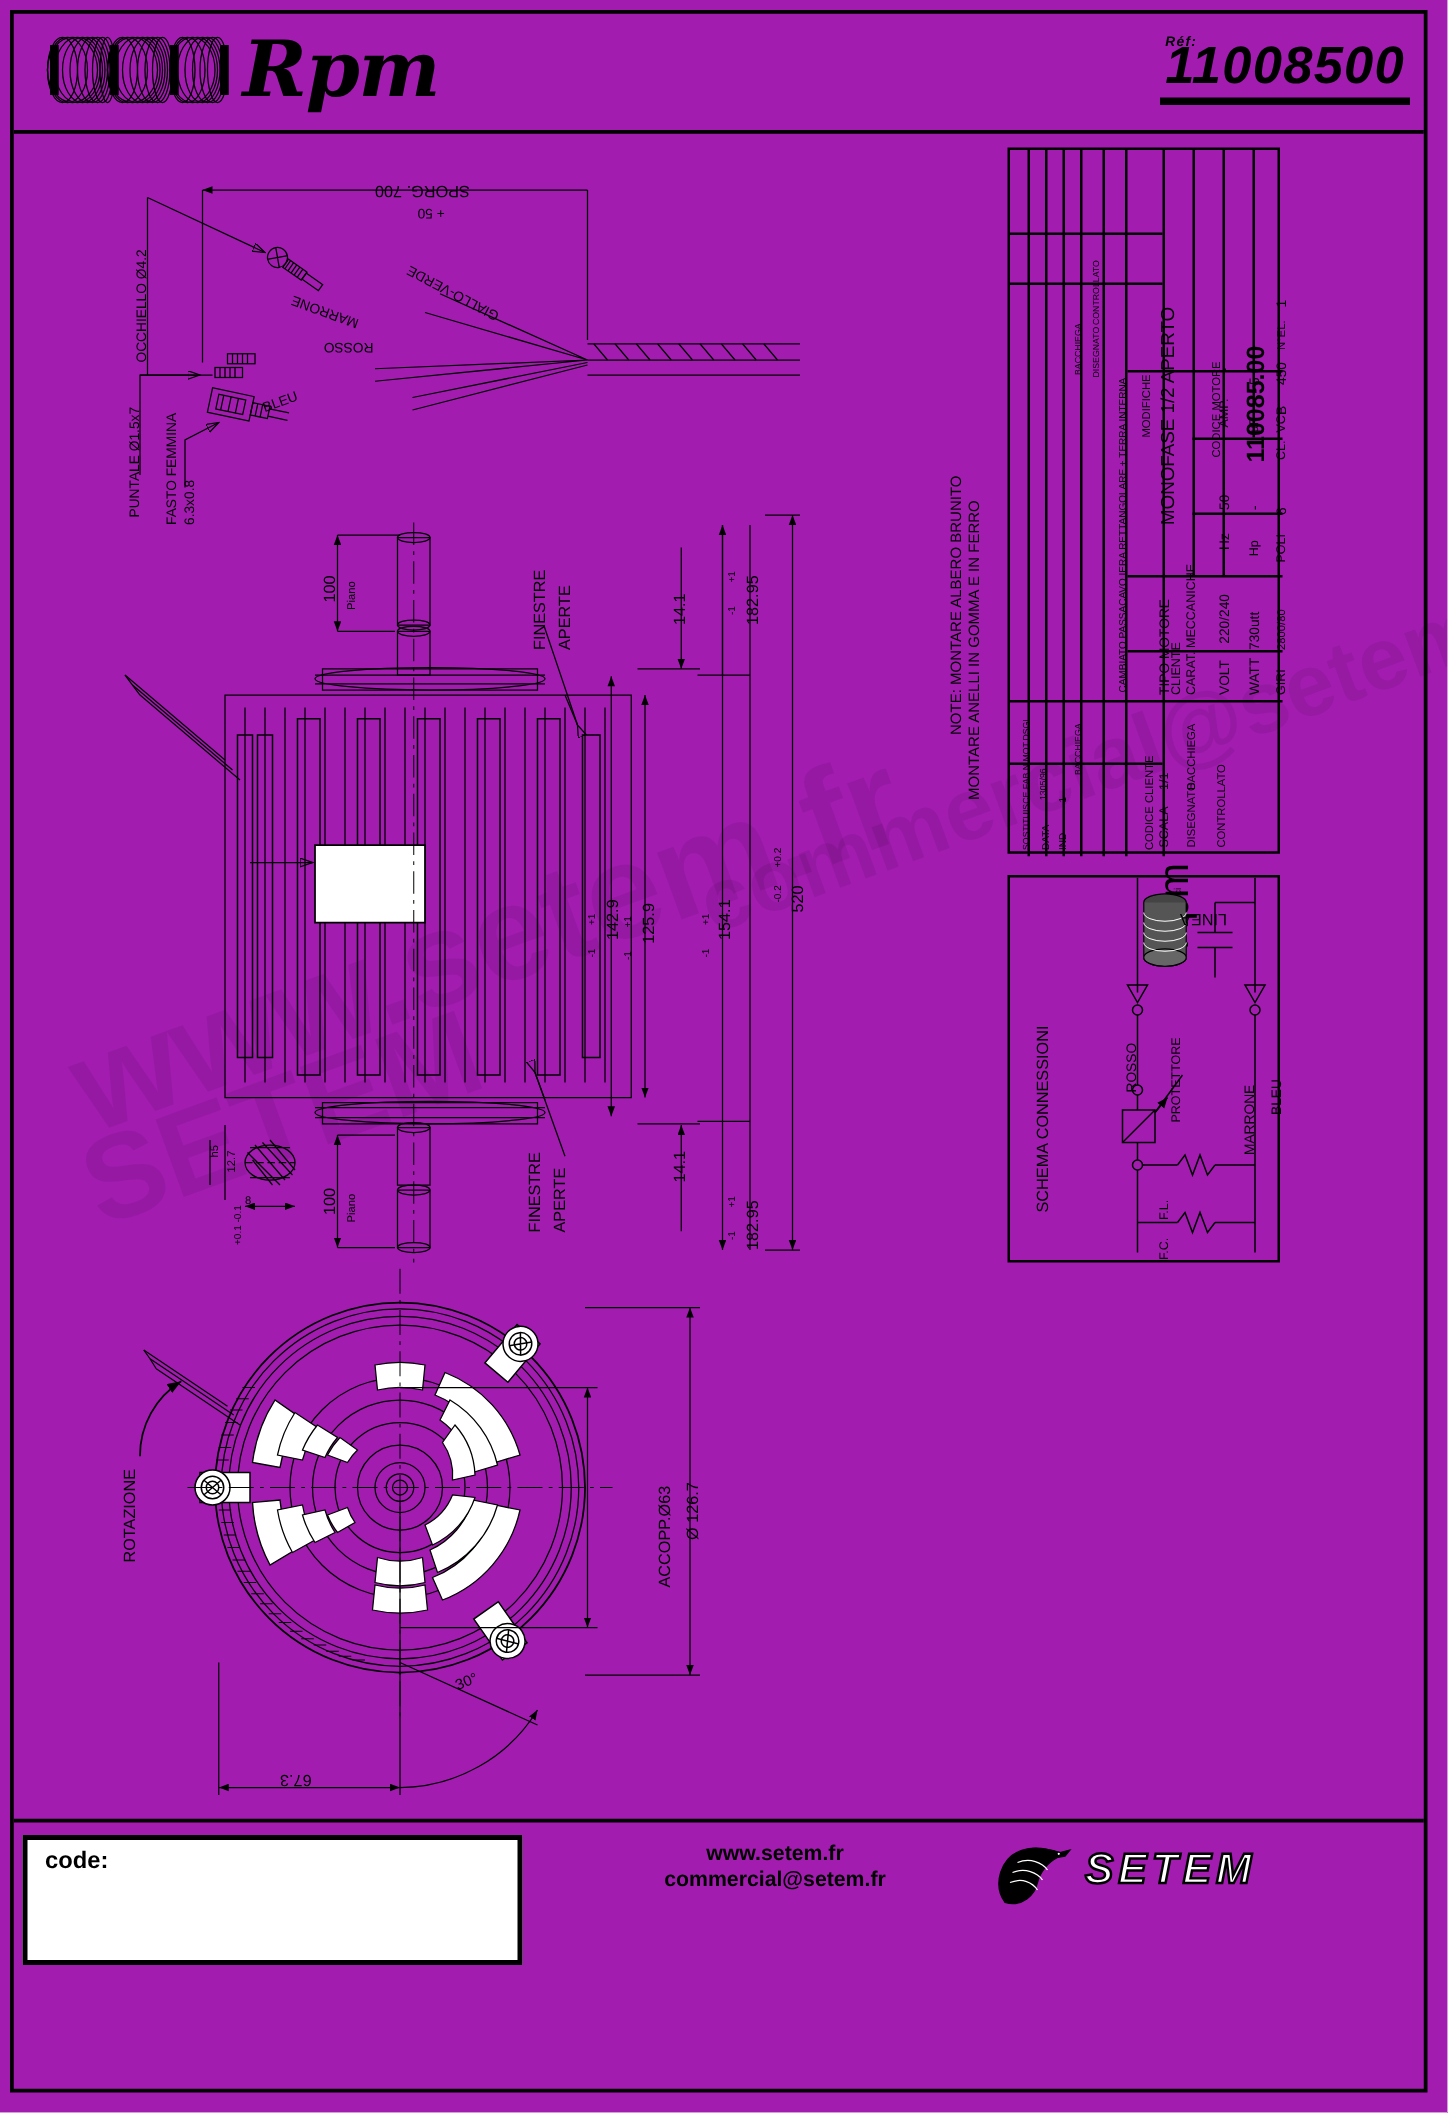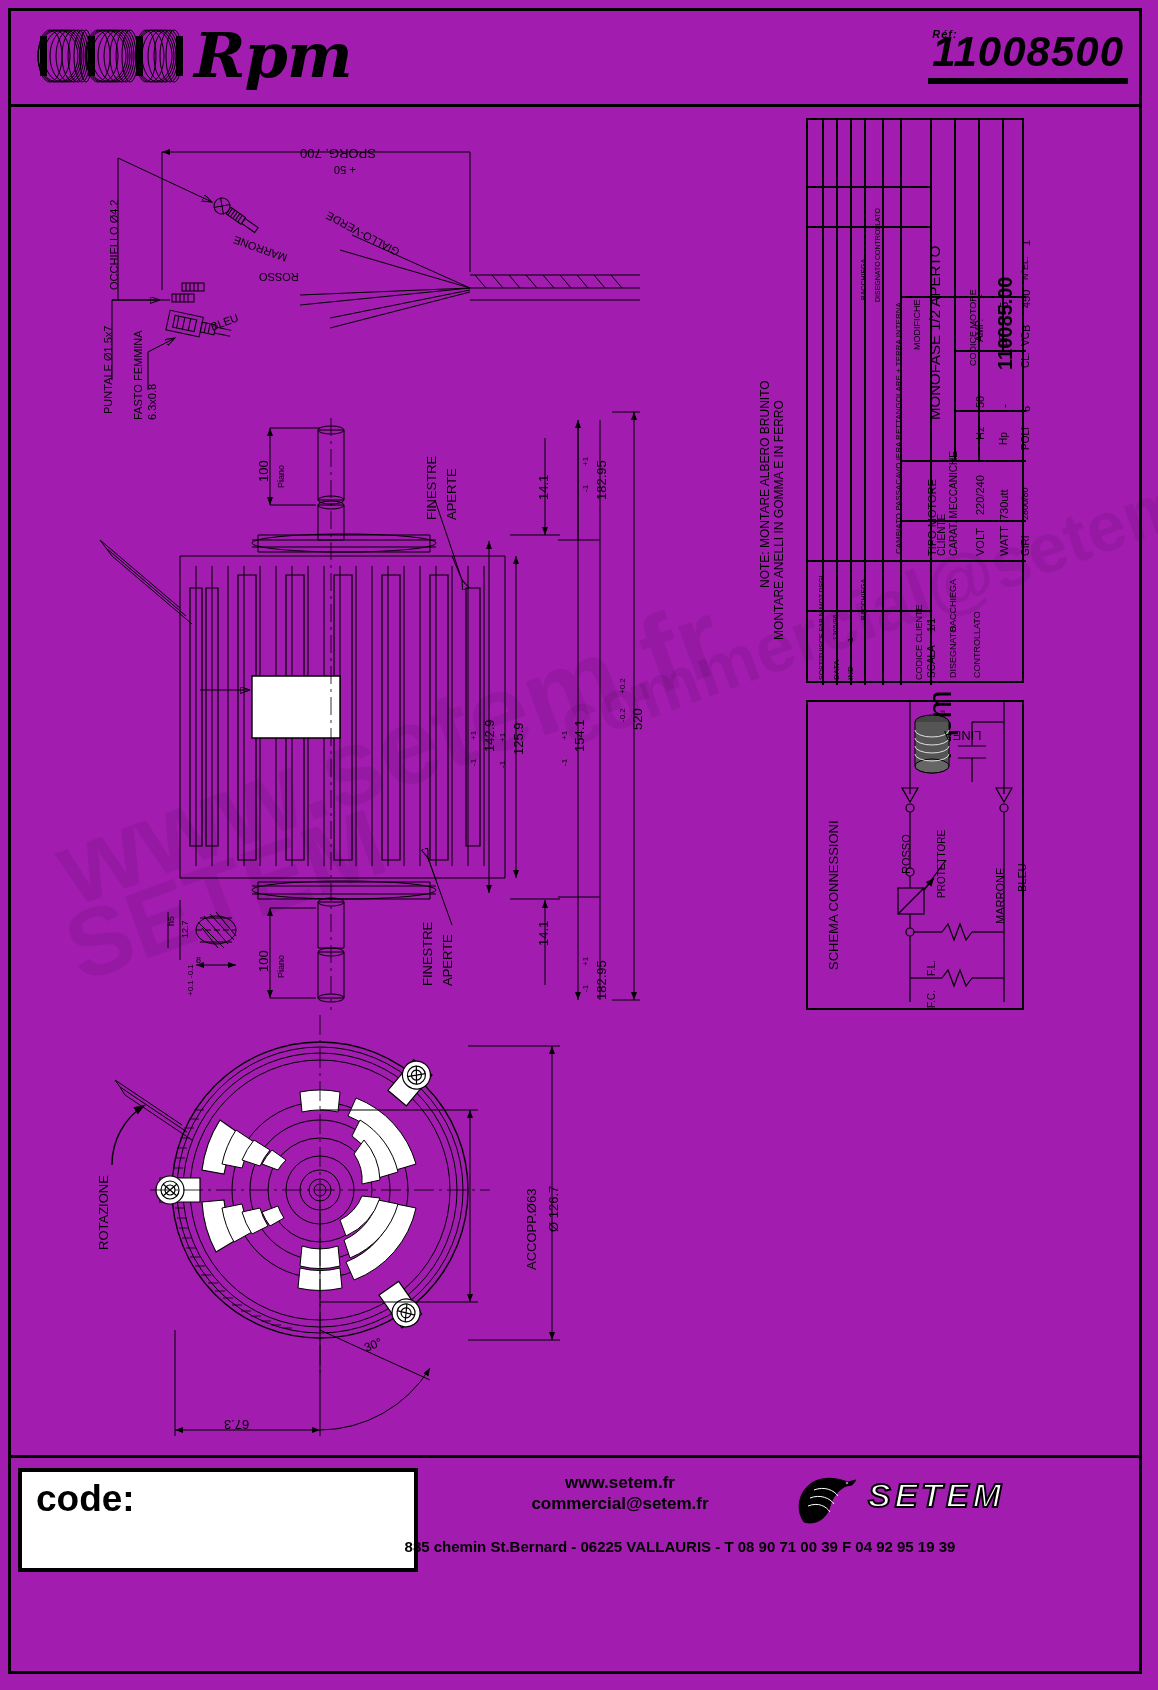--- a/index.html
+++ b/index.html
@@ -13,21 +13,21 @@
 
   
   .logo{position:absolute;left:36px;top:26px;display:flex;align-items:center;}
   .coil{display:block;}
   .rpm-word{font-family:"DejaVu Serif",serif;font-style:italic;font-weight:bold;font-size:62px;letter-spacing:-1px;line-height:56px;margin-left:8px;}
   .ref{position:absolute;right:30px;top:28px;font-size:42px;font-style:italic;font-weight:bold;letter-spacing:1px;border-bottom:6px solid #000;padding:0 4px 2px 4px;}
   .ref .lbl{margin-right:16px;}
 
   
   .code-box{position:absolute;left:18px;top:1468px;width:400px;height:104px;border:4px solid #000;box-sizing:border-box;background:#fff;}
-  .code-lbl{position:absolute;left:14px;top:6px;font-size:37px;font-weight:bold;}
+  .code-lbl{position:absolute;left:14px;top:6px;font-size:19px;font-weight:bold;}
   .code-num{position:absolute;left:32px;top:32px;font-size:52px;font-weight:bold;letter-spacing:-1px;}
   .foot-web{position:absolute;left:470px;top:1472px;width:300px;text-align:center;font-size:17px;font-weight:bold;line-height:21px;}
   .foot-addr{position:absolute;left:330px;top:1538px;width:700px;text-align:center;font-size:15px;font-weight:bold;}
   .setem-logo{position:absolute;left:790px;top:1468px;width:260px;height:62px;}
   .setem-word{font-family:"Liberation Sans",sans-serif;font-style:italic;font-weight:bold;font-size:34px;letter-spacing:4px;
                color:#fff;-webkit-text-stroke:2px #000;text-shadow:0 0 0 #000;}
 
   
   .v{transform-origin:0 0;white-space:nowrap;position:absolute;}
   .v90{transform:rotate(-90deg);}
@@ -576,21 +576,20 @@
     <div class="v v90 lbl" style="left:118px;top:306px;font-size:10px;">F.C.</div>
   </div>
 
   <div class="code-box">
     <div class="code-lbl">code:</div>
   </div>
   <div class="foot-web">
     <div>www.setem.fr</div>
     <div>commercial@setem.fr</div>
   </div>
-  <div class="foot-addr">885 chemin St.Bernard  -  06225 VALLAURIS  -  T 08 90 71 00 39   F 04 92 95 19 39</div>
   <div class="setem-logo">
     <svg width="80" height="60" viewBox="0 0 80 60" style="position:absolute;left:0;top:0;">
       <g fill="#000" stroke="#000" stroke-width="1">
         <path d="M14,54 C4,40 10,18 28,12 C40,8 52,12 58,14 L66,12 L62,17 L56,18
                  C48,22 42,30 40,38 C38,48 28,58 14,54 Z"></path>
         <path d="M24,22 C34,18 44,22 48,28" fill="none" stroke="#fff" stroke-width="1"></path>
         <path d="M20,30 C30,26 40,30 44,36" fill="none" stroke="#fff" stroke-width="1"></path>
         <path d="M18,38 C28,34 36,38 40,44" fill="none" stroke="#fff" stroke-width="1"></path>
         <circle cx="57" cy="15" r="1.4" fill="#fff"></circle>
       </g>

